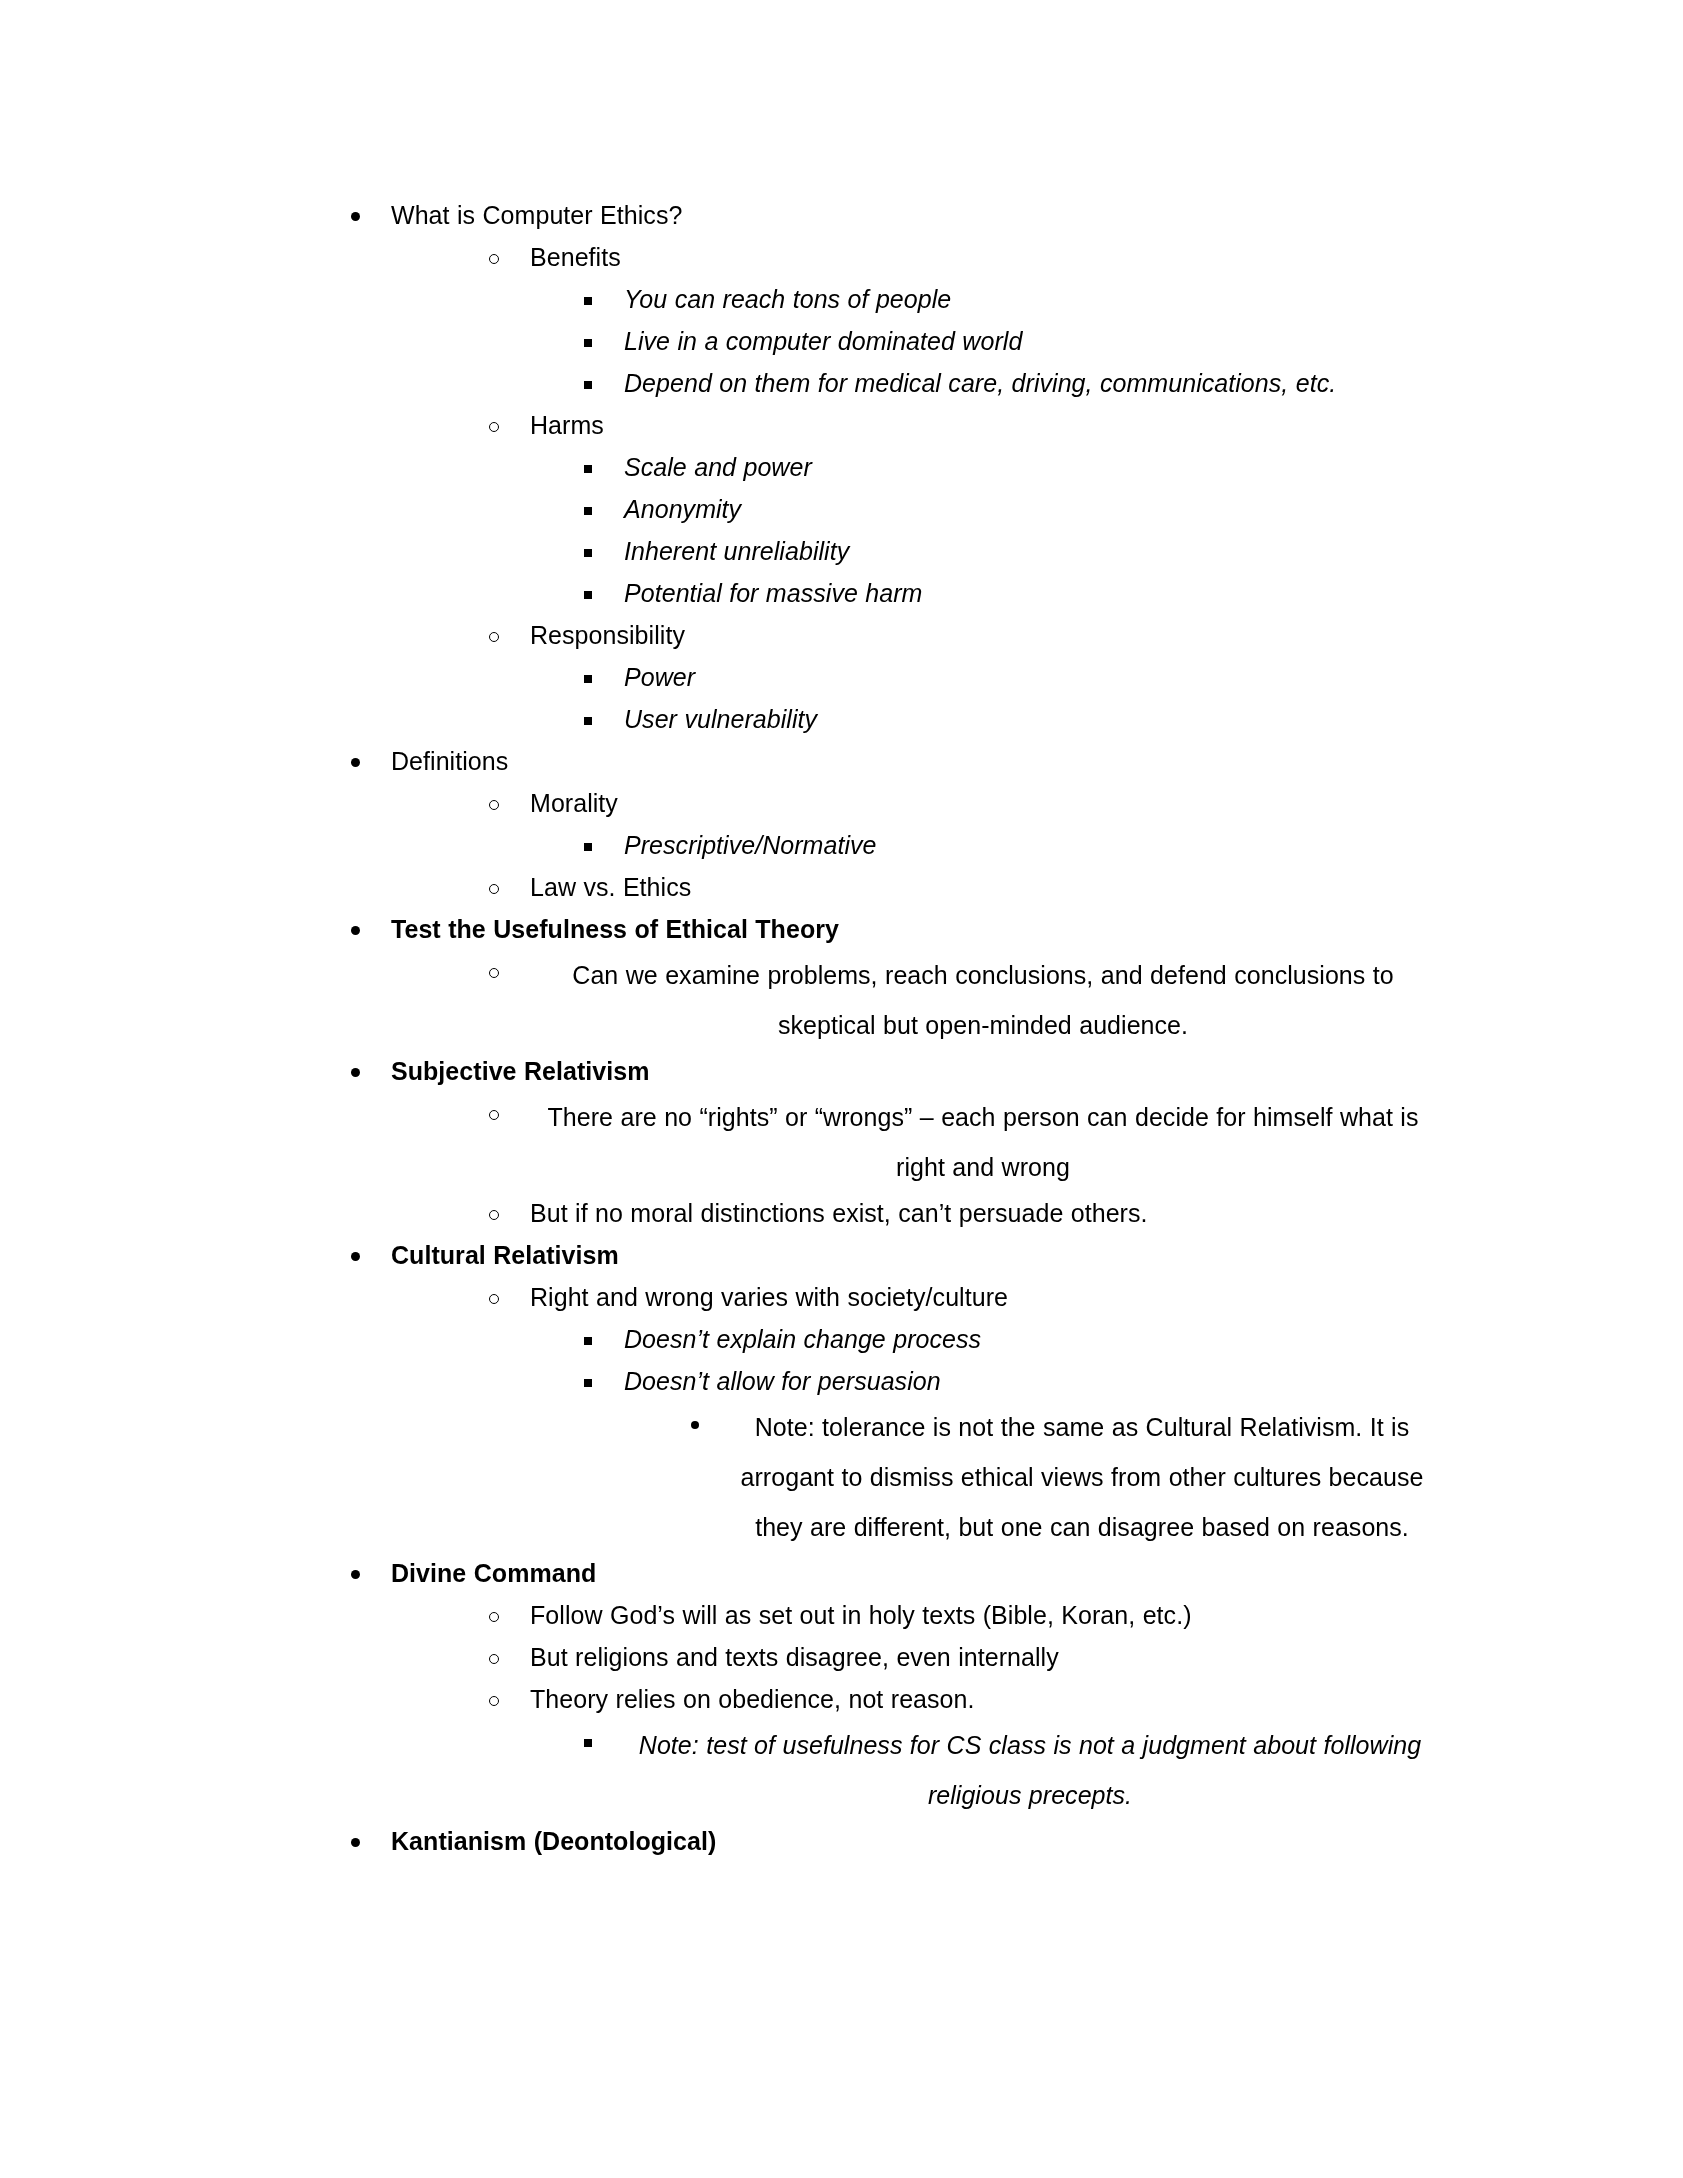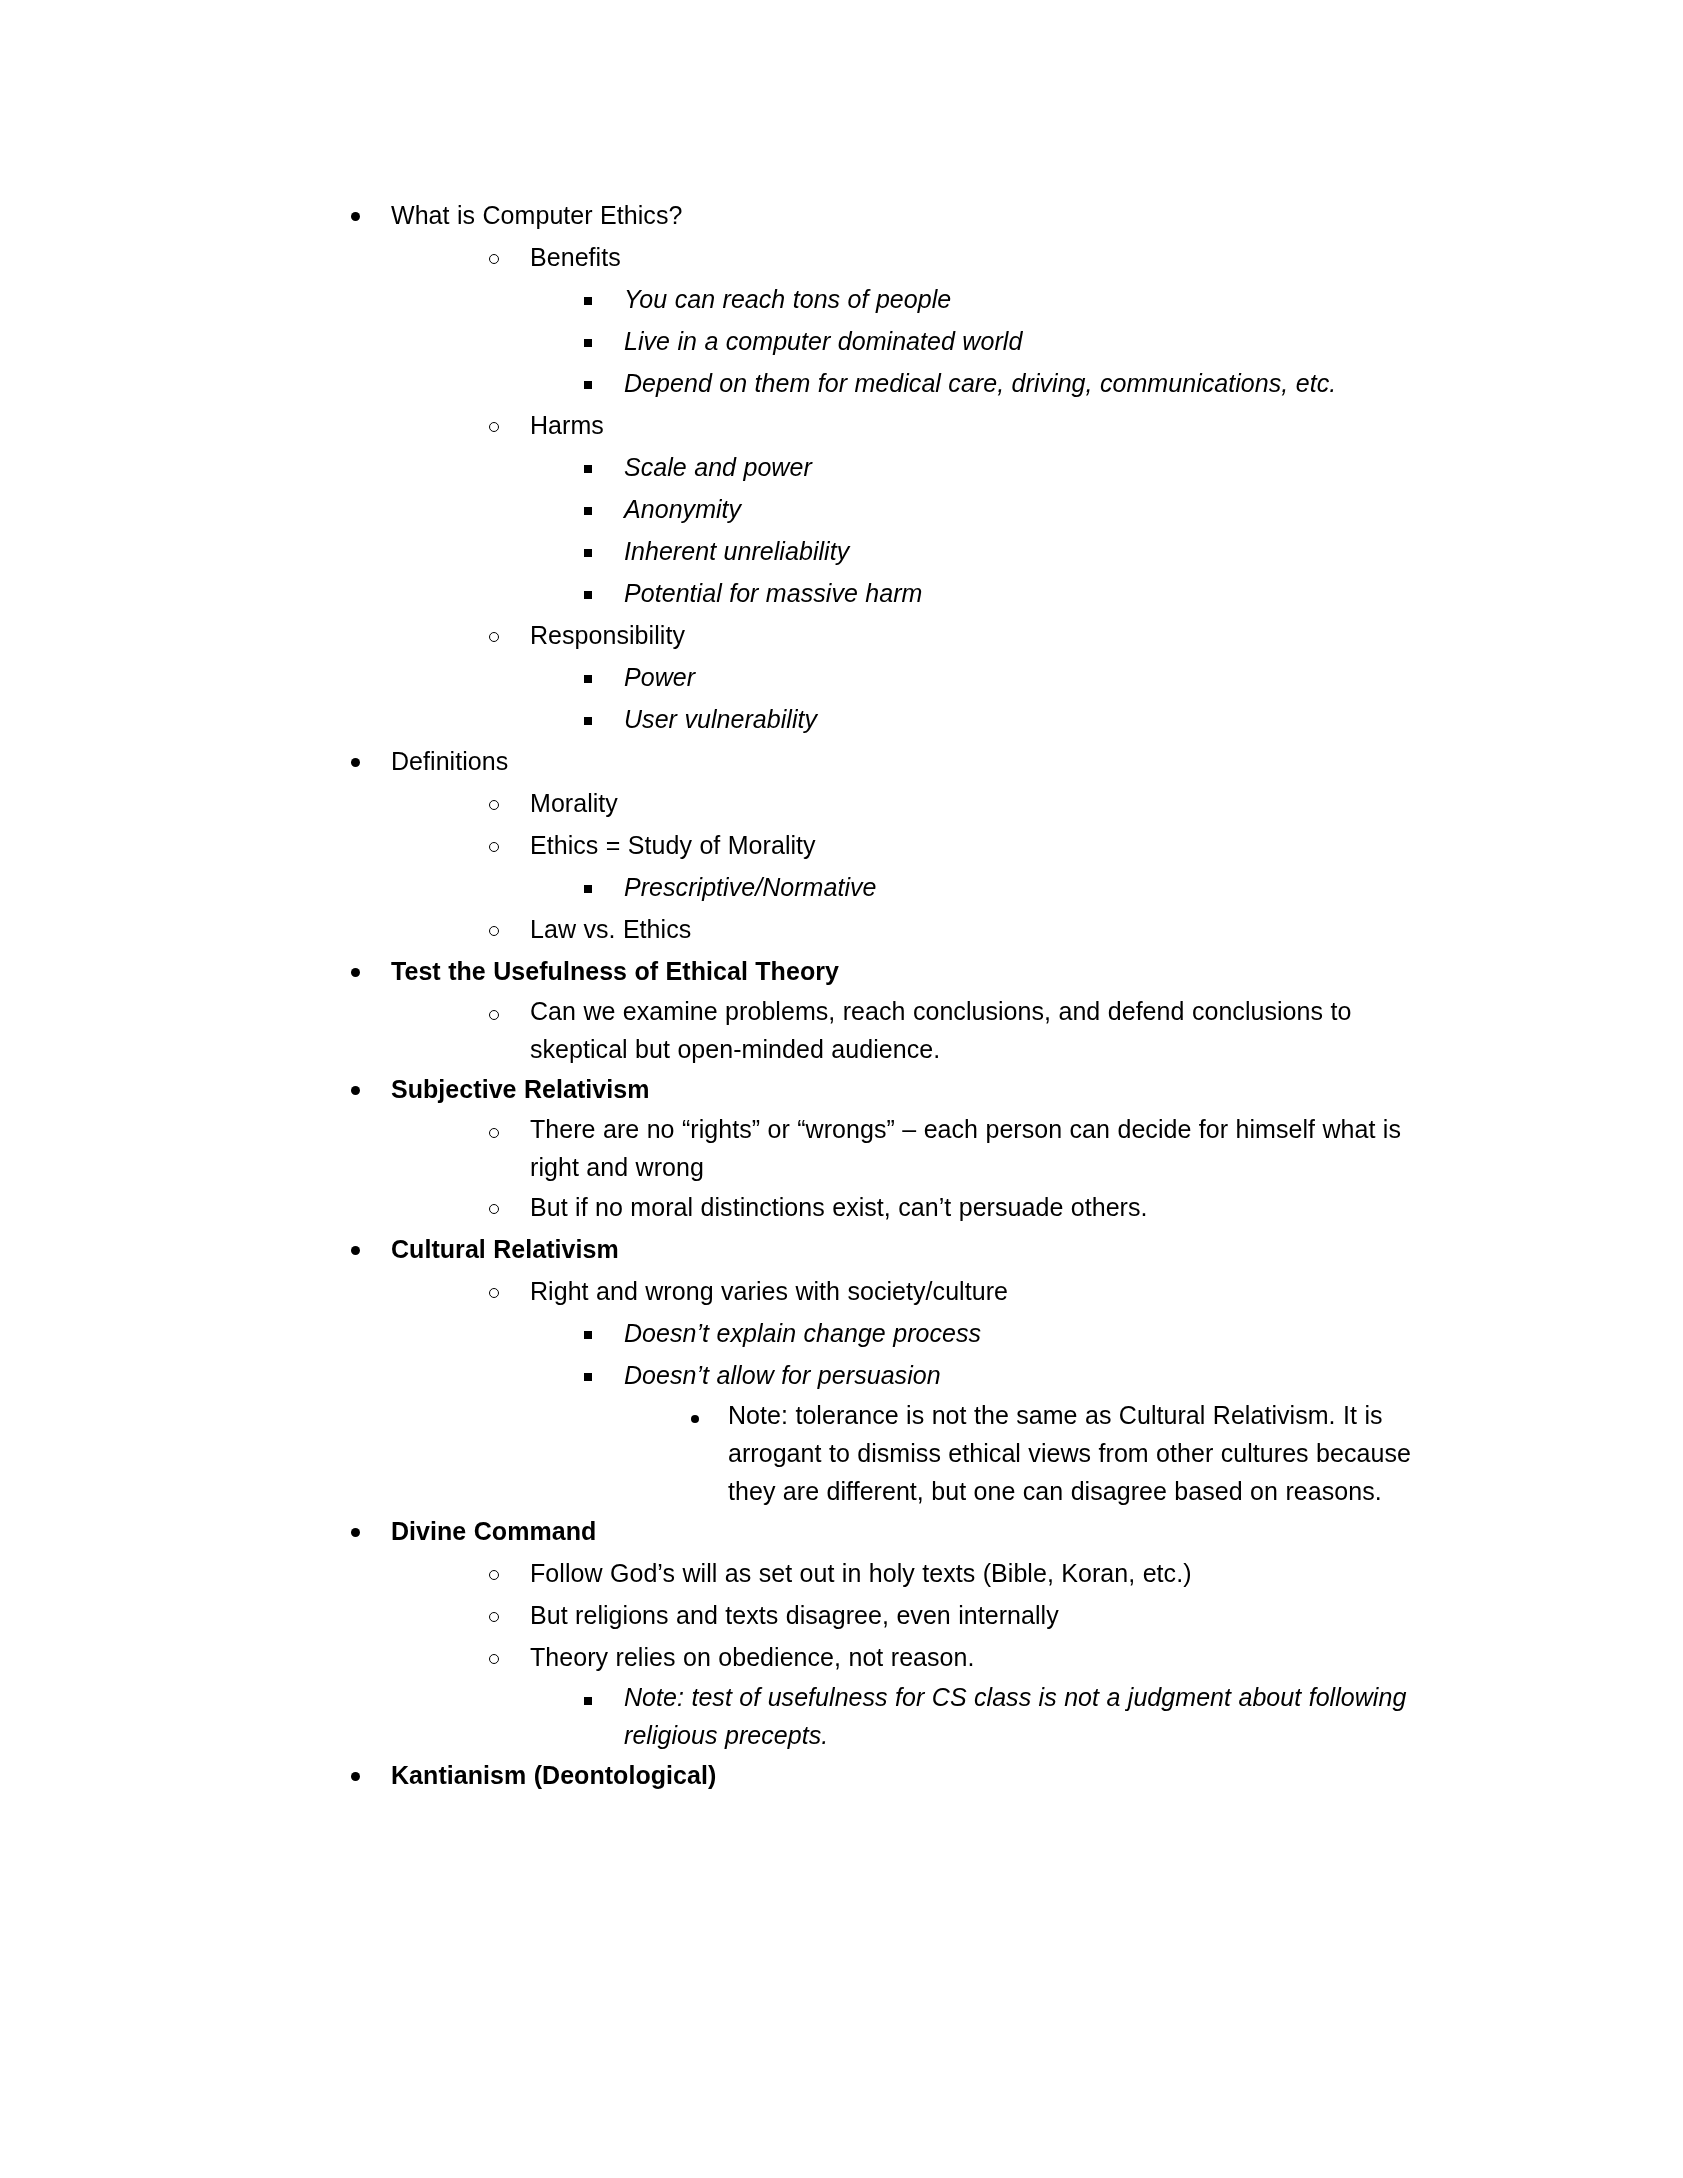--- a/index.html
+++ b/index.html
@@ -86,21 +86,21 @@
   .l4 > .bullet i {
     width: 8px; height: 8px;
     border-radius: 50%;
     background: #000;
     left: 42px; top: 19px;
   }
 
   .bold { font-weight: bold; text-align: right; }
 
   
-  .wrap { line-height: 38px; }
+  .wrap { line-height: 50px; text-align: center; }
 </style>
 </head>
 <body>
 
 <div id="page">
   <div id="outline">
       <div class="li l1"><span class="bullet">
           <i></i>
         </span><span class="text">What is Computer Ethics?</span></div>
       <div class="li l2"><span class="bullet">
@@ -138,23 +138,20 @@
         </span><span class="text">Power</span></div>
       <div class="li l3"><span class="bullet">
           <i></i>
         </span><span class="text">User vulnerability</span></div>
       <div class="li l1"><span class="bullet">
           <i></i>
         </span><span class="text">Definitions</span></div>
       <div class="li l2"><span class="bullet">
           <i></i>
         </span><span class="text">Morality</span></div>
-      <div class="li l2"><span class="bullet">
-          <i></i>
-        </span><span class="text">Ethics = Study of Morality</span></div>
       <div class="li l3"><span class="bullet">
           <i></i>
         </span><span class="text">Prescriptive/Normative</span></div>
       <div class="li l2"><span class="bullet">
           <i></i>
         </span><span class="text">Law vs. Ethics</span></div>
       <div class="li l1"><span class="bullet">
           <i></i>
         </span><span class="text bold">Test the Usefulness of Ethical Theory</span></div>
       <div class="li l2 wrap"><span class="bullet">

